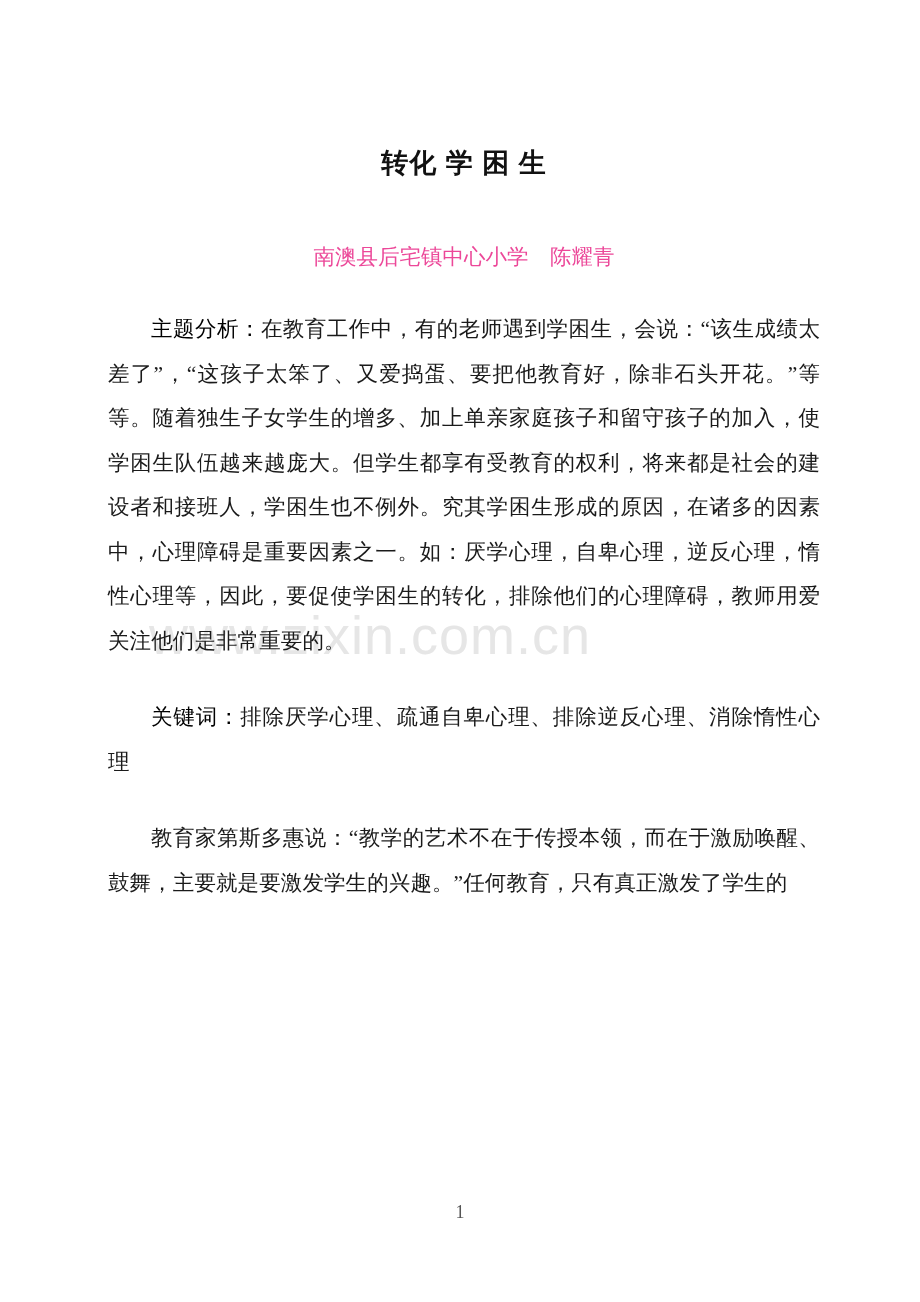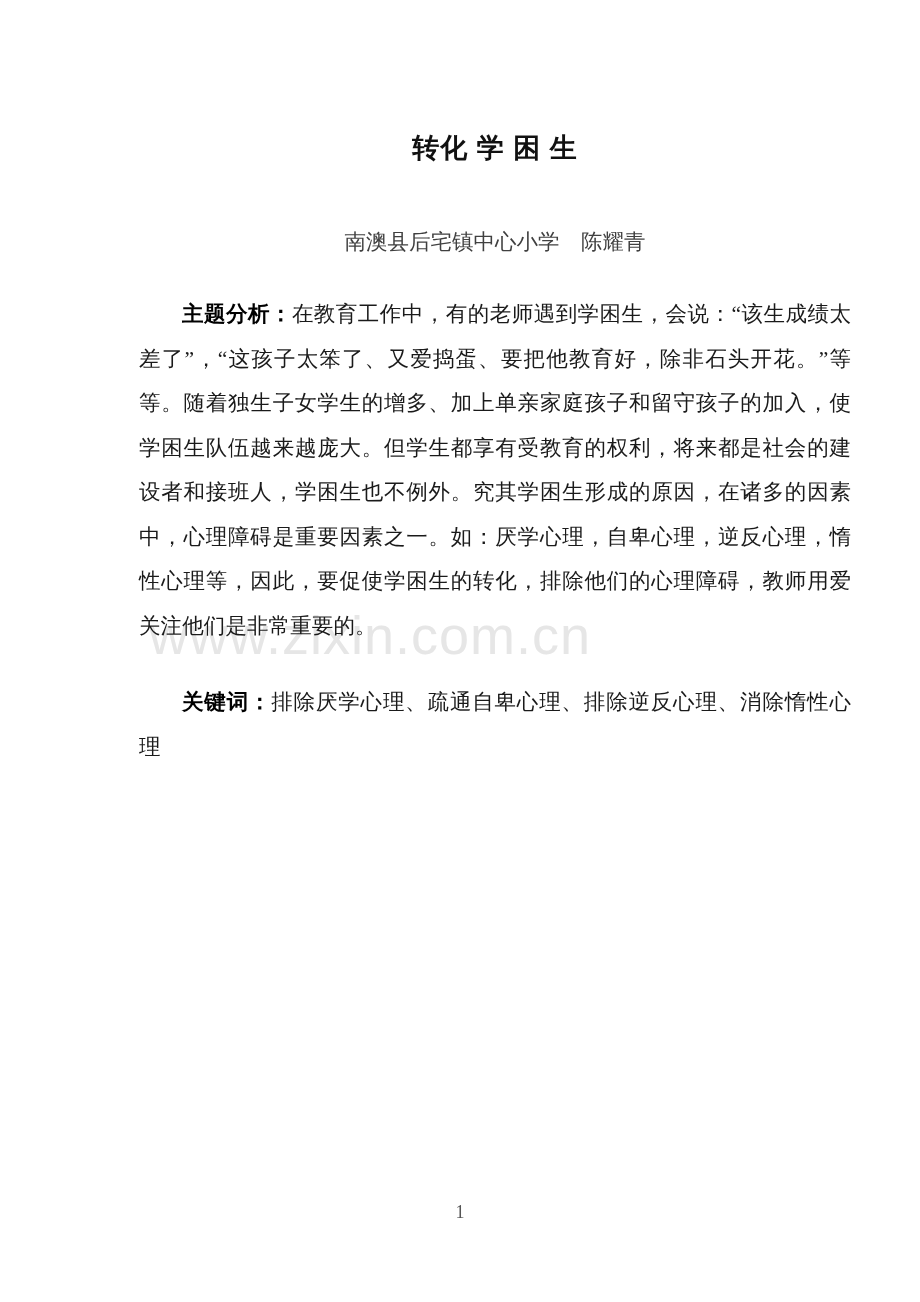--- a/index.html
+++ b/index.html
@@ -33,64 +33,63 @@
     color: #e6e6e6;
     white-space: nowrap;
     user-select: none;
     z-index: 0;
   }
 
   
   .content {
     position: absolute;
     left: 108px;
-    top: 2px;
+    top: 17px;
     width: 712px;
     z-index: 2;
-    margin-left: 31px;
   }
 
   .doc-title {
     margin: 0;
     padding-top: 124px;
     text-align: center;
     font-family: "Liberation Sans", "DejaVu Sans", sans-serif;
     font-weight: bold;
     font-size: 27px;
     line-height: 44px;
     letter-spacing: 1px;
     color: #111111;
   }
 
   .byline {
     margin: 0;
     padding-top: 50px;
     text-align: center;
     font-size: 21.5px;
     line-height: 44px;
-    color: #404040;
+    color: #ec4899;
   }
 
   p.body {
     margin: 0;
     font-size: 21.5px;
     line-height: 44.5px;
     text-align: justify;
     text-justify: inter-ideograph;
     text-indent: 2em;
     color: #1a1a1a;
     letter-spacing: 0.1px;
   }
 
   .sp-abstract { height: 28px; }
   .sp-keywords { height: 32px; }
   .sp-intro    { height: 32px; }
 
   .b {
-    font-weight: bold;
+    font-weight: normal;
     color: #000000;
   }
 
   h2.section {
     margin: 0;
     font-size: 21.5px;
     line-height: 44.5px;
     font-weight: bold;
     text-indent: 2em;
     color: #000000;
@@ -130,18 +129,19 @@
     <div class="sp-keywords"></div>
 
     <p class="body">
       <span class="b">关键词：</span><span>排除厌学心理、疏通自卑心理、排除逆反心理、消除惰性心理</span>
     </p>
 
     <div class="sp-intro"></div>
 
 
 
+    <p class="body">教育家第斯多惠说：“教学的艺术不在于传授本领，而在于激励唤醒、鼓舞，主要就是要激发学生的兴趣。”任何教育，只有真正激发了学生的</p>
 
   </div>
 
   <div class="page-number">1</div>
 
 </div>
 
 </body></html>

